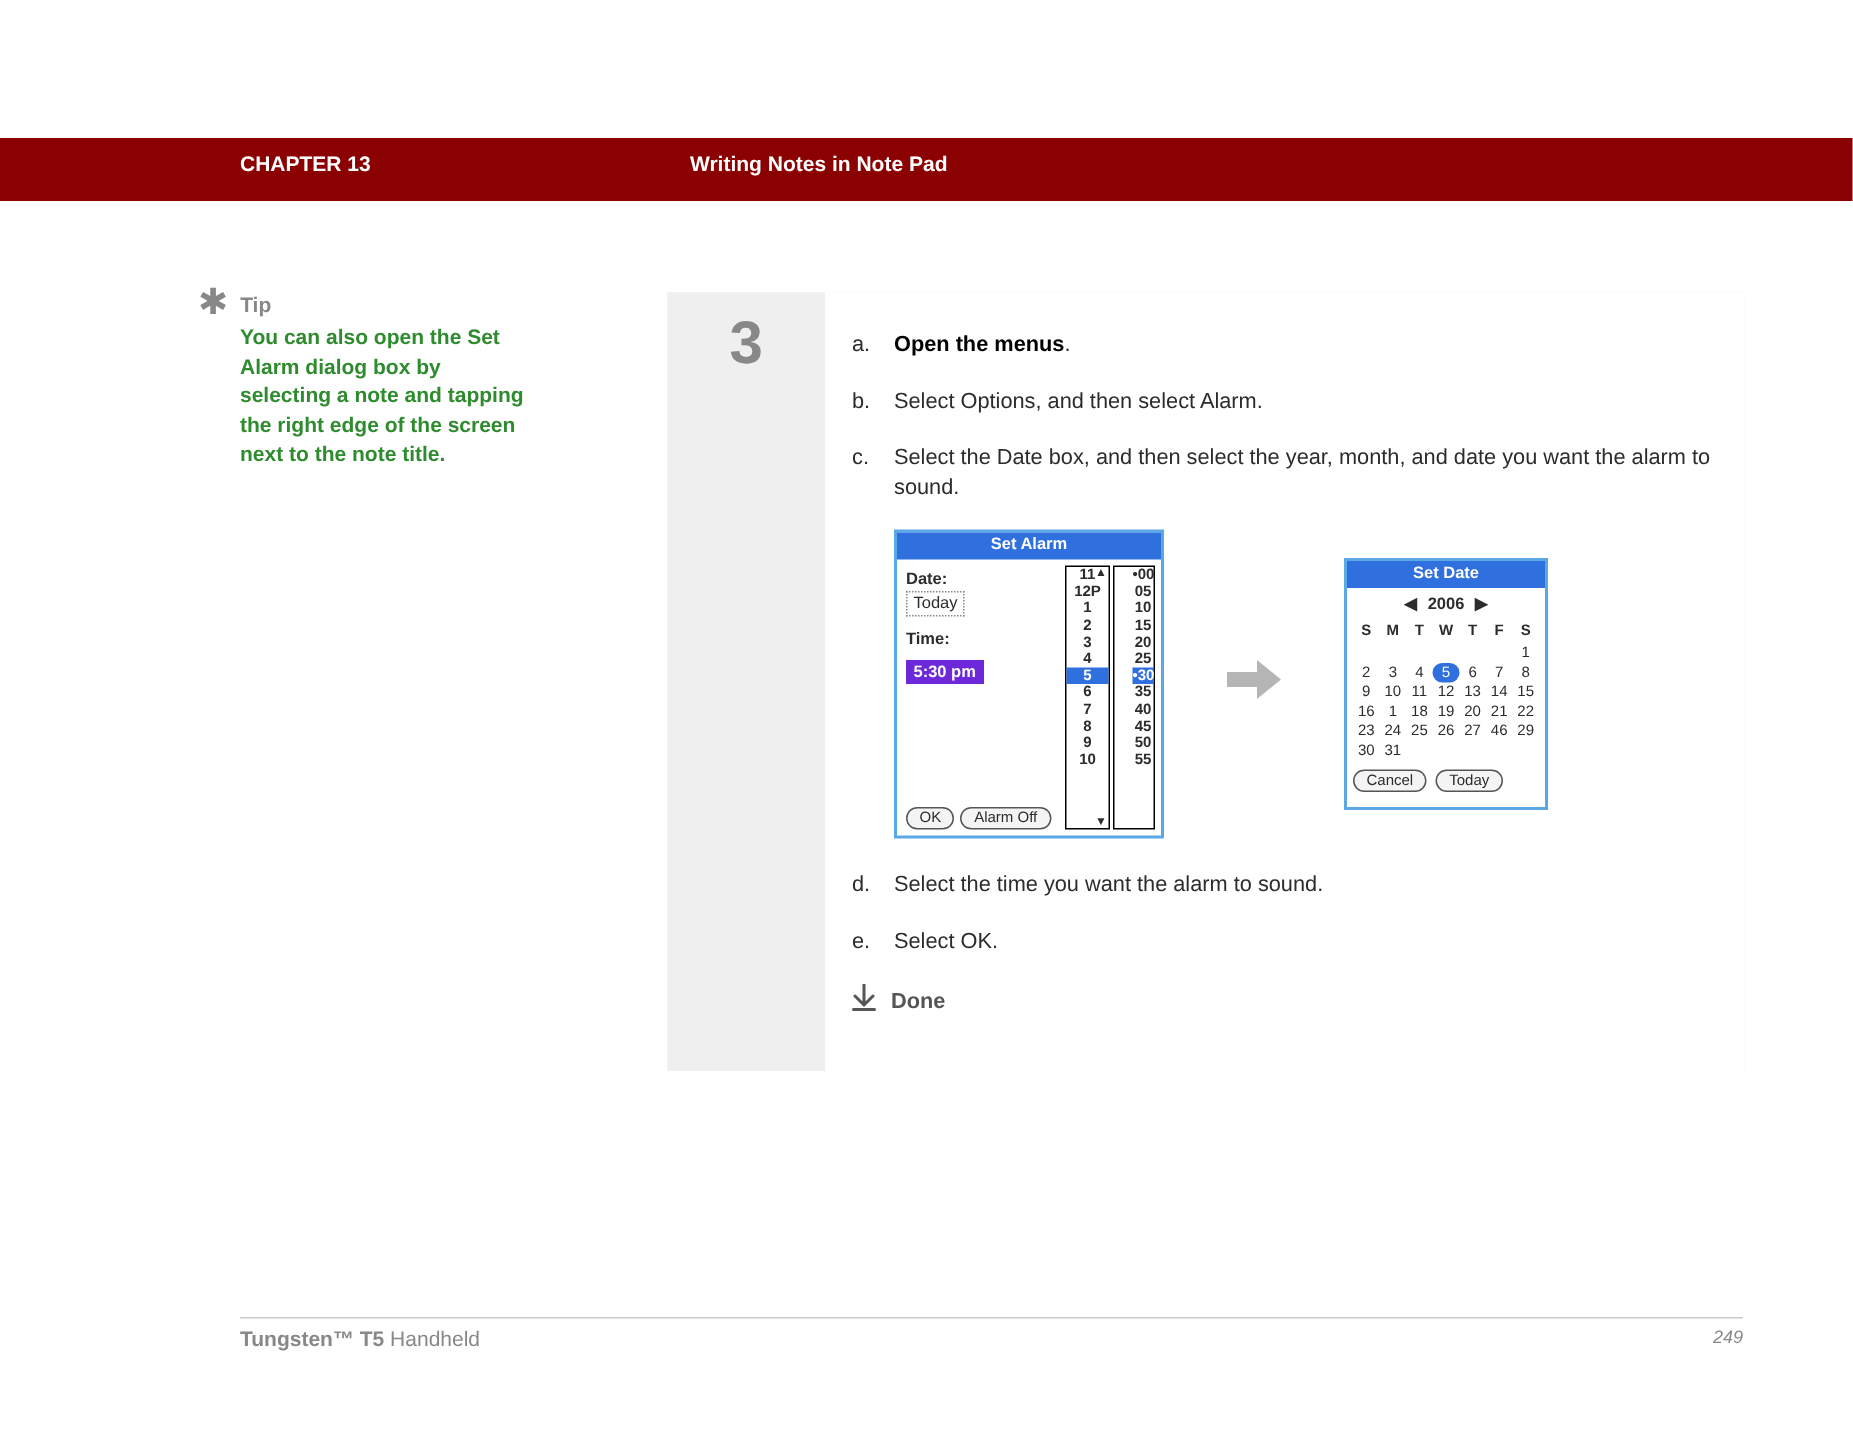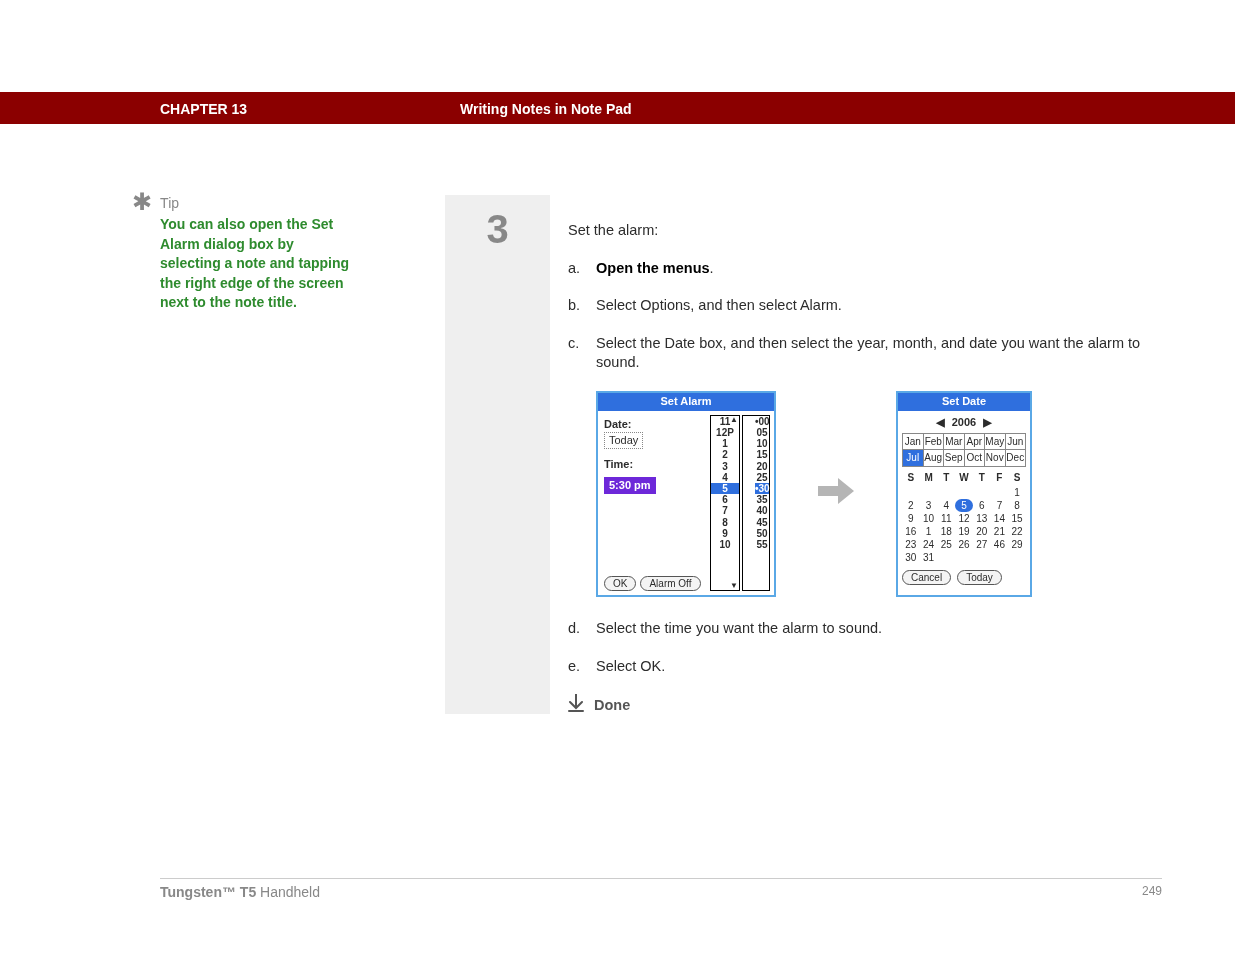--- a/index.html
+++ b/index.html
@@ -12,42 +12,42 @@
     position: relative;
     color: #2c2c2c;
   }
 
   
   .header-band {
     position: absolute;
     top: 92px;
     left: 0;
     width: 1235px;
-    height: 32px;
+    height: 42px;
     background: #8b0000;
   }
   .header-inner {
     color: #fff;
     font-size: 14px;
     font-weight: bold;
     line-height: 34px;
   }
   .chapter-label { position: absolute; left: 160px; }
   .chapter-title { position: absolute; left: 460px; }
 
   
   .tip-col {
     position: absolute;
     top: 195px;
     left: 132px;
     width: 225px;
   }
   .tip-row { display: flex; align-items: flex-start; gap: 8px; }
   .asterisk-icon { color: #888; font-size: 24px; line-height: 18px; margin-top: -2px; }
-  .tip-label { color: #888; font-size: 14px; font-weight: normal; text-align: center; }
+  .tip-label { color: #888; font-size: 14px; font-weight: bold; text-align: center; }
   .tip-body {
     color: #2e8b2e;
     font-size: 14px;
     font-weight: bold;
     line-height: 1.4;
     margin-top: 4px;
     margin-left: 28px;
   }
 
   
@@ -252,20 +252,21 @@
     color: #888;
     font-size: 14px;
   }
   .footer-left .bold { font-weight: bold; }
   .footer-right {
     position: absolute;
     top: 884px;
     right: 73px;
     color: #888;
     font-size: 12px;
+    font-style: italic;
   }
 </style>
 </head>
 <body>
 
 <div class="header-band">
   <div class="header-inner chapter-label">CHAPTER 13</div>
   <div class="header-inner chapter-title">Writing Notes in Note Pad</div>
 </div>
 
@@ -275,21 +276,20 @@
     <span class="tip-label">Tip</span>
   </div>
   <div class="tip-body">You can also open the Set Alarm dialog box by selecting a note and tapping the right edge of the screen next to the note title.</div>
 </div>
 
 <div class="step-panel">
   <div class="step-num-col">
     <div class="step-number">3</div>
   </div>
   <div class="step-content">
-    <div class="intro-line">Set the alarm:</div>
 
     <ol class="lettered">
       <li>
         <span class="marker">a.</span>
         <span class="txt">
           <span class="link-like">Open the menus</span><span>.</span>
         </span>
       </li>
       <li>
         <span class="marker">b.</span>
@@ -356,34 +356,20 @@
       </span>
 
       <div class="palm-dialog set-date">
         <div class="palm-titlebar">Set Date</div>
         <div class="sd-body">
           <div class="year-row">
             <span class="nav">◀</span>
             <span>2006</span>
             <span class="nav">▶</span>
           </div>
-          <div class="month-grid" id="month-grid">
-              <div class="mo">Jan</div>
-              <div class="mo">Feb</div>
-              <div class="mo">Mar</div>
-              <div class="mo">Apr</div>
-              <div class="mo">May</div>
-              <div class="mo">Jun</div>
-              <div class="mo sel">Jul</div>
-              <div class="mo">Aug</div>
-              <div class="mo">Sep</div>
-              <div class="mo">Oct</div>
-              <div class="mo">Nov</div>
-              <div class="mo">Dec</div>
-            </div>
           <div class="dow-row" id="dow-row">
               <div>S</div>
               <div>M</div>
               <div>T</div>
               <div>W</div>
               <div>T</div>
               <div>F</div>
               <div>S</div>
             </div>
           <div id="cal-weeks">

